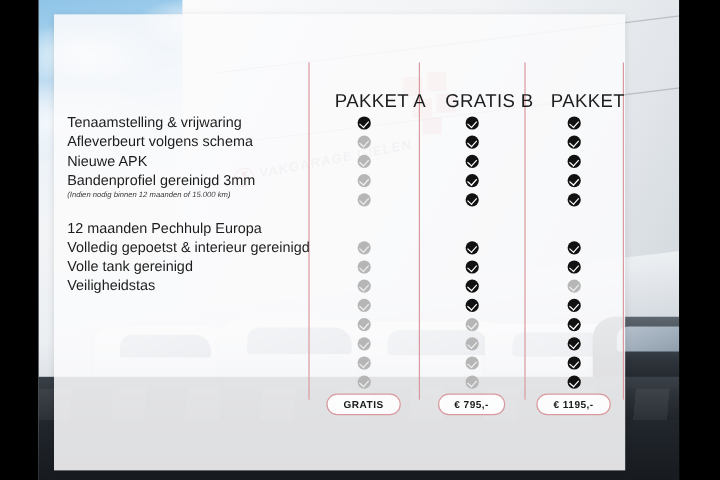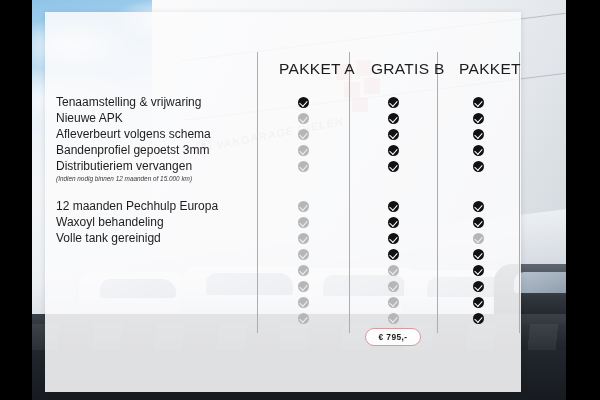--- a/index.html
+++ b/index.html
@@ -186,21 +186,21 @@
   #div-0 { left: 212px; }
   #div-1 { left: 304px; }
   #div-2 { left: 392px; }
   #div-3 { left: 474px; }
 
   
   #head-row {
     position: absolute; left: 0; top: 48px; width: 100%; height: 24px;
   }
   .head-cell {
-    position: absolute; top: 0; height: 24px;
+    position: absolute; top: 16px; height: 24px;
     font-size: 15.5px; color: #1c1c1c; letter-spacing: .3px;
     white-space: nowrap; text-align: right; padding-left: 22px;
   }
   #head-a { left: 212px; width: 92px; }
   #head-b { left: 304px; width: 88px; }
   #head-c { left: 392px; width: 82px; }
 
   
   #features {
     position: absolute; left: 11px; top: 82px; width: 200px;
@@ -336,29 +336,29 @@
     <div class="divider" id="div-3"></div>
 
     <div id="head-row">
       <div class="head-cell" id="head-a">PAKKET A</div>
       <div class="head-cell" id="head-b">GRATIS B</div>
       <div class="head-cell" id="head-c">PAKKET C</div>
     </div>
 
     <div id="features">
         <div class="feat">Tenaamstelling &amp; vrijwaring</div>
+        <div class="feat">Afleverbeurt volgens schema</div>
         <div class="feat">Nieuwe APK</div>
-        <div class="feat">Afleverbeurt volgens schema</div>
-        <div class="feat">Bandenprofiel gepoetst 3mm</div>
-        <div class="feat">Distributieriem vervangen</div>
+        <div class="feat">Bandenprofiel gereinigd 3mm</div>
         <div class="feat-note">(Indien nodig binnen 12 maanden of 15.000 km)</div>
         <div class="group-gap"></div>
         <div class="feat">12 maanden Pechhulp Europa</div>
-        <div class="feat">Waxoyl behandeling</div>
+        <div class="feat">Volledig gepoetst &amp; interieur gereinigd</div>
         <div class="feat">Volle tank gereinigd</div>
+        <div class="feat">Veiligheidstas</div>
       </div>
 
     <div class="check-col" id="col-a">
         <div class="check-cell">
           <span class="chk on"></span>
         </div>
         <div class="check-cell">
           <span class="chk off"></span>
         </div>
         <div class="check-cell">
@@ -478,19 +478,25 @@
         </div>
         <div class="check-cell">
           <span class="chk on"></span>
         </div>
         <div class="check-cell">
           <span class="chk on"></span>
         </div>
       </div>
 
     <div id="prices">
+      <div class="price-wrap" id="price-a">
+        <span class="pill">GRATIS</span>
+      </div>
       <div class="price-wrap" id="price-b">
         <span class="pill">€ 795,-</span>
       </div>
+      <div class="price-wrap" id="price-c">
+        <span class="pill">€ 1195,-</span>
+      </div>
     </div>
 
   </div>
 </div>
 
 </body></html>

